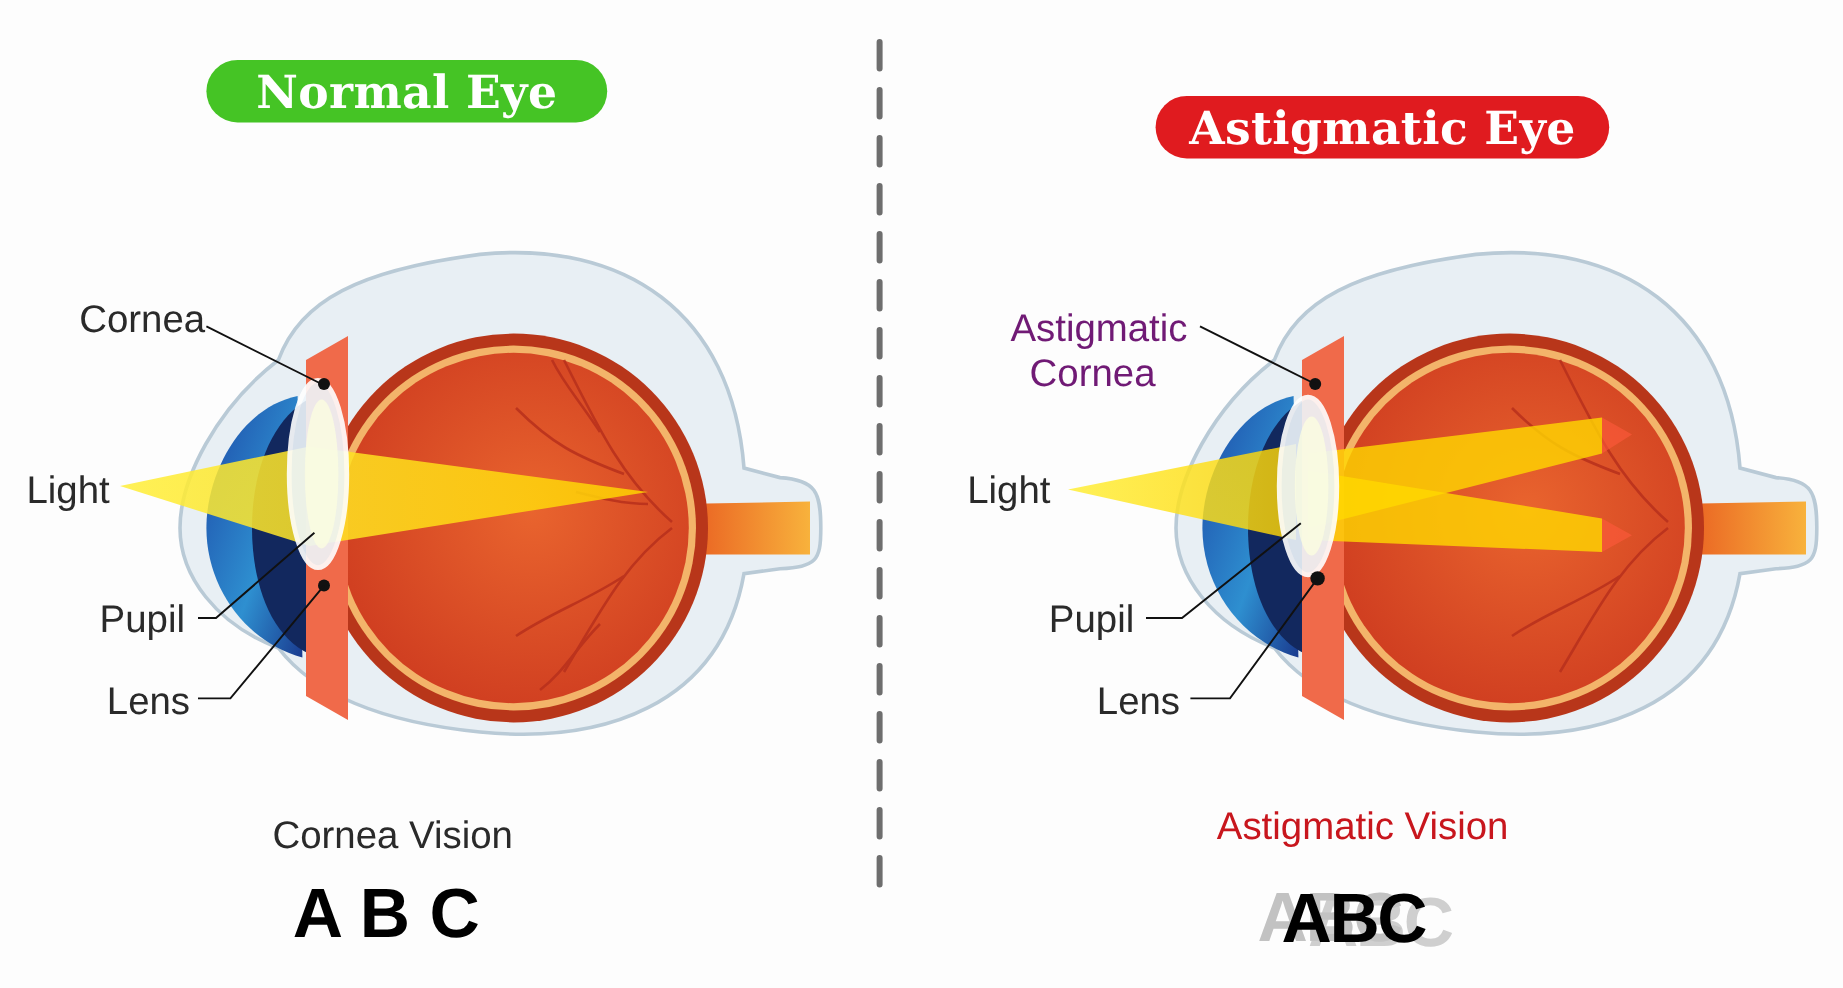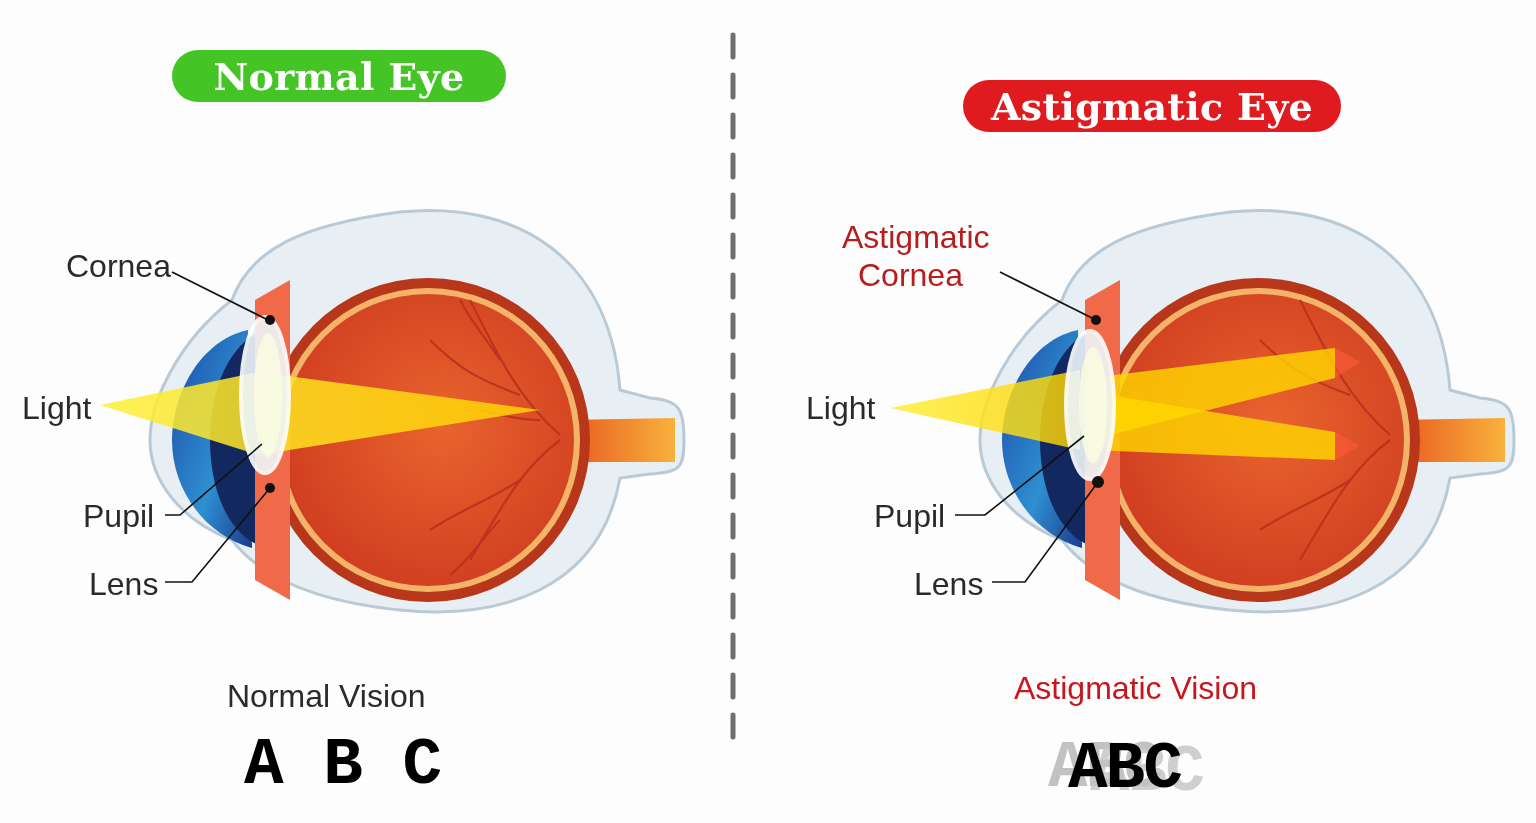--- a/index.html
+++ b/index.html
@@ -2,23 +2,23 @@
 <html><head>
 <meta charset="utf-8">
 <style>
   html,body{margin:0;padding:0;}
   body{width:1536px;height:823px;background:#fdfdfd;position:relative;overflow:hidden;font-family:"Liberation Sans",sans-serif;}
   .pill{position:absolute;height:52px;border-radius:34px;display:flex;align-items:center;justify-content:center;color:#fff;font-family:"DejaVu Serif","Liberation Serif",serif;font-weight:bold;font-size:38px;letter-spacing:0.3px;}
   .pill.normal{left:172px;top:50px;width:334px;}
   .pill.astig{left:963px;top:52px;width:378px;}
   .divider{position:absolute;left:730px;top:32px;width:6px;height:715px;}
   .label{position:absolute;font-size:32px;color:#2a2a2a;white-space:nowrap;line-height:1;}
-  .label.red{color:#b91c1c;}
+  .label.red{color:#701a75;margin-top:36px;}
   .caption{position:absolute;font-size:32px;white-space:nowrap;line-height:1;}
-  .abc{position:absolute;font-weight:bold;font-size:66px;line-height:1;white-space:nowrap;color:#000;font-family:Liberation Mono, monospace;}
+  .abc{position:absolute;font-weight:bold;font-size:58px;line-height:1;white-space:nowrap;color:#000;}
   svg.eye{position:absolute;}
 </style>
 </head>
 <body>
 
 <div class="pill normal" style="background:#45c425;">Normal Eye</div>
 <div class="pill astig" style="background:#e01b1f;margin-top:28px;">Astigmatic Eye</div>
 
 <svg class="divider" viewBox="0 0 6 715" width="6" height="715">
   <line x1="3" y1="3" x2="3" y2="712" stroke="#6e6e6e" stroke-width="5" stroke-linecap="round" stroke-dasharray="22 18"></line>
@@ -80,21 +80,21 @@
     <path d="M165,515 L180,515 L262,444"></path>
     <path d="M165,582 L192,582 L270,488"></path>
   </g>
 </svg>
 
 <div class="label" style="left:66px;top:250px;">Cornea</div>
 <div class="label" style="left:22px;top:392px;">Light</div>
 <div class="label" style="left:83px;top:500px;">Pupil</div>
 <div class="label" style="left:89px;top:568px;">Lens</div>
 
-<div class="caption" style="left:227px;top:680px;color:#2a2a2a;">Normal Vision</div>
+<div class="caption" style="left:227px;top:680px;color:#2a2a2a;">Cornea Vision</div>
 <div class="abc" style="left:244px;top:733px;">A B C</div>
 
 <svg class="eye" style="left:830px;top:0;" width="706" height="640" viewBox="830 0 706 640">
   <defs>
     <linearGradient id="gBeam2" x1="0" y1="0" x2="1" y2="0">
       <stop offset="0" stop-color="#ffef3a" stop-opacity="0.95"></stop>
       <stop offset="1" stop-color="#ffd400" stop-opacity="0.9"></stop>
     </linearGradient>
   </defs>
   <path d="M1062,300 C1080,250 1130,225 1230,212 C1350,200 1440,260 1450,390 L1480,398 C1510,400 1514,410 1514,440 C1514,468 1510,472 1480,474 L1450,478 C1430,590 1330,620 1230,610 C1130,600 1085,570 1062,540 C1010,520 980,480 980,440 C980,400 1010,340 1062,300 Z" fill="#e8eff4" stroke="#b9cad6" stroke-width="3"></path>

